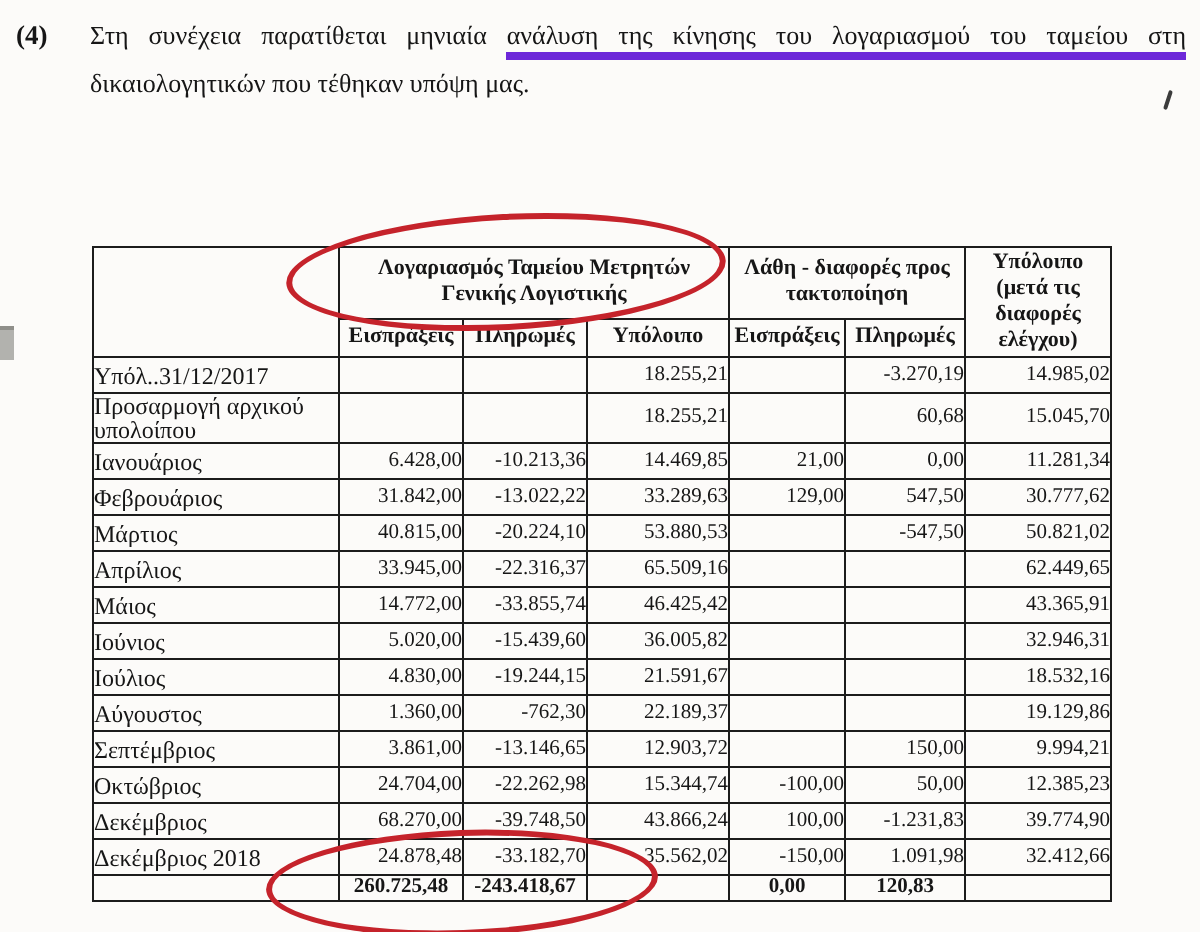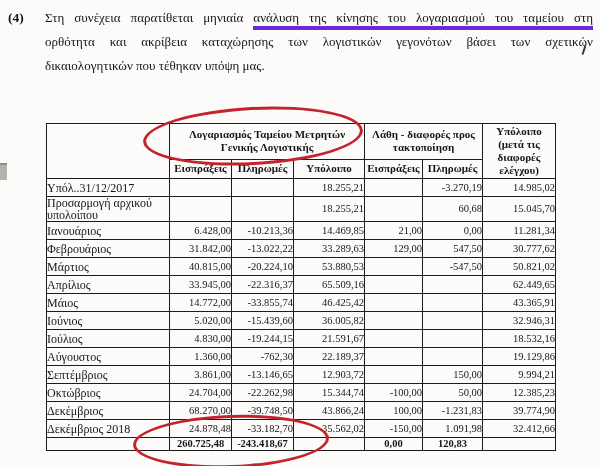--- a/index.html
+++ b/index.html
@@ -66,21 +66,20 @@
 </style>
 </head>
 <body>
 
 <div id="page">
 
   <div id="para-marker">(4)</div>
 
   <div id="paragraph">
     <div class="pline just"><span>Στη συνέχεια παρατίθεται μηνιαία</span> <span class="red-underline">ανάλυση της κίνησης του λογαριασμού του ταμείου στη</span></div>
-    <div class="pline just">ορθότητα και ακρίβεια καταχώρησης των λογιστικών γεγονότων βάσει των σχετικών</div>
     <div class="pline">δικαιολογητικών που τέθηκαν υπόψη μας.</div>
   </div>
 
   <table id="cash-table">
     <colgroup>
       <col style="width:123px">
         <col style="width:62px">
         <col style="width:62px">
       <col style="width:71px">
         <col style="width:58px">

